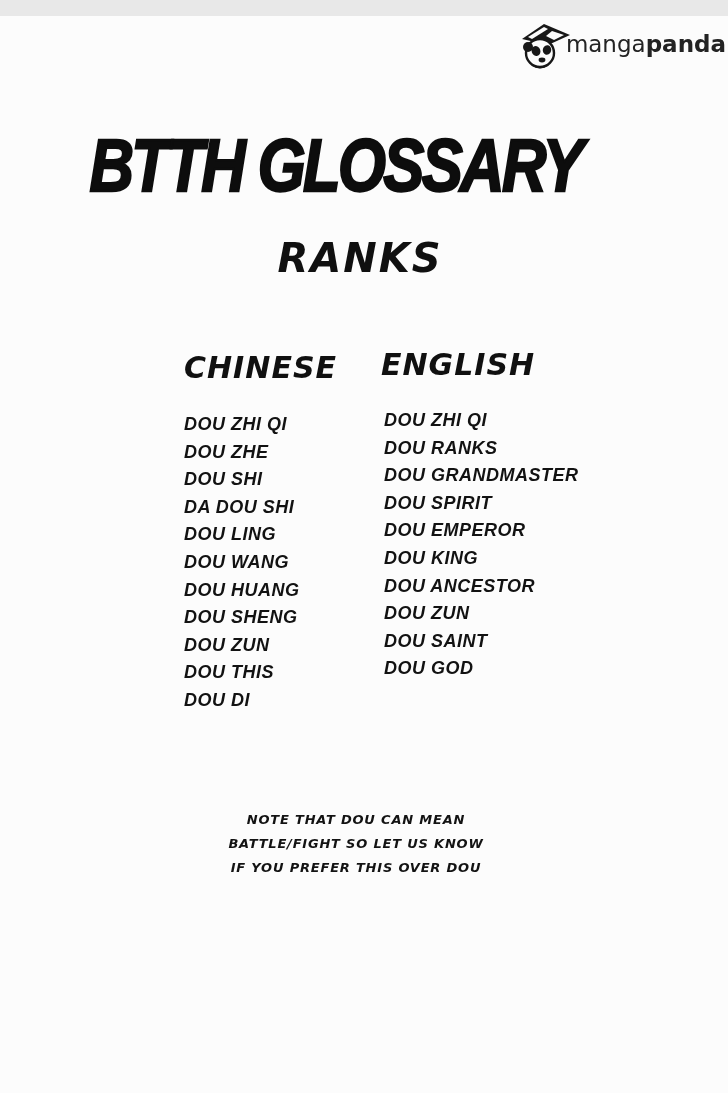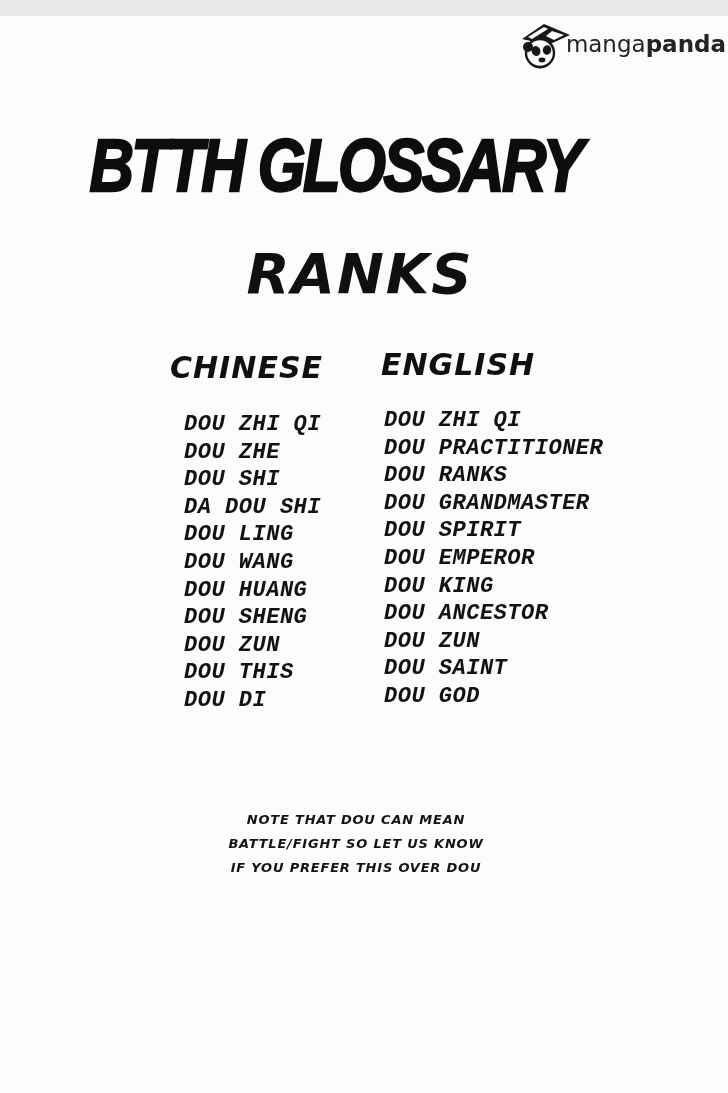--- a/index.html
+++ b/index.html
@@ -40,51 +40,51 @@
     font-size:70px;
     line-height:72px;
     letter-spacing:-3px;
     color:#0d0d0d;
     -webkit-text-stroke:2.2px #0d0d0d;
   }
   .title .squeeze{display:inline-block;transform:scale(0.88,1.06);transform-origin:center;}
 
   
   .subtitle{
-    position:absolute;top:228px;left:0;width:720px;
+    position:absolute;top:212px;left:0;width:720px;
     text-align:center;
     font-family:"DejaVu Sans",sans-serif;
     font-style:italic;
     font-weight:700;
-    font-size:56px;
+    font-size:40px;
     line-height:60px;
     letter-spacing:2px;
     color:#101010;
   }
 
   
   .col-header{
     position:absolute;
     font-family:"DejaVu Sans",sans-serif;
     font-style:italic;
     font-weight:700;
     font-size:30px;
     letter-spacing:1px;
     color:#101010;
     white-space:nowrap;
   }
-  .col-header.chinese{left:170px;top:334px;}
+  .col-header.chinese{left:184px;top:334px;}
   .col-header.english{left:381px;top:331px;}
 
   .rank-list{
     position:absolute;
-    font-family:Liberation Mono, monospace;
+    font-family:Liberation Sans, sans-serif;
     font-style:italic;
     font-weight:700;
-    font-size:22px;
+    font-size:18px;
     letter-spacing:0.5px;
     color:#121212;
     white-space:nowrap;
   }
   .rank-list.chinese{left:184px;top:395px;}
   .rank-list.english{left:384px;top:391px;}
   .rank-item{height:27.6px;line-height:27.6px;}
 
   
   .note{
@@ -142,21 +142,20 @@
         <div class="rank-item">DOU LING</div>
         <div class="rank-item">DOU WANG</div>
         <div class="rank-item">DOU HUANG</div>
         <div class="rank-item">DOU SHENG</div>
         <div class="rank-item">DOU ZUN</div>
         <div class="rank-item">DOU THIS</div>
         <div class="rank-item">DOU DI</div>
       </div>
     <div class="rank-list english">
         <div class="rank-item">DOU ZHI QI</div>
-        <div class="rank-item">DOU PRACTITIONER</div>
         <div class="rank-item">DOU RANKS</div>
         <div class="rank-item">DOU GRANDMASTER</div>
         <div class="rank-item">DOU SPIRIT</div>
         <div class="rank-item">DOU EMPEROR</div>
         <div class="rank-item">DOU KING</div>
         <div class="rank-item">DOU ANCESTOR</div>
         <div class="rank-item">DOU ZUN</div>
         <div class="rank-item">DOU SAINT</div>
         <div class="rank-item">DOU GOD</div>
       </div>

